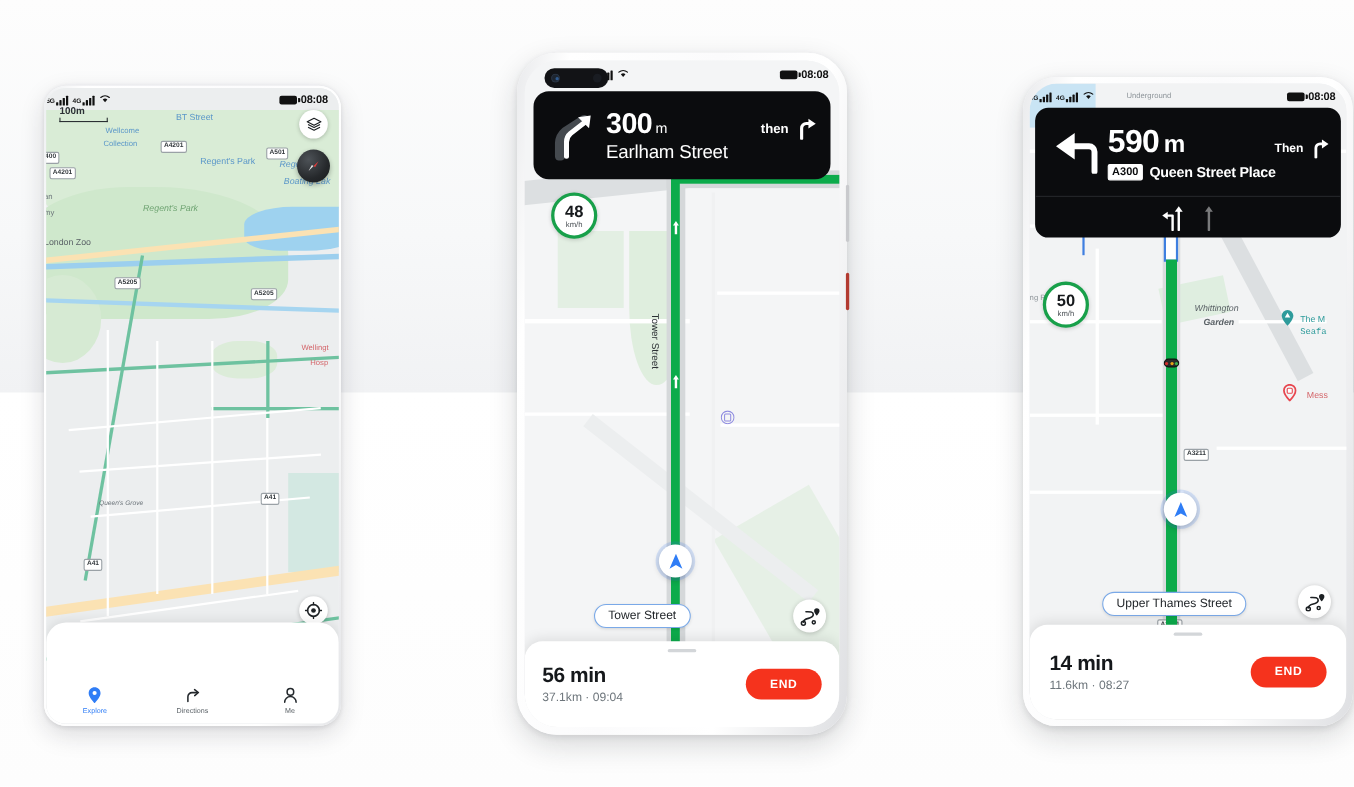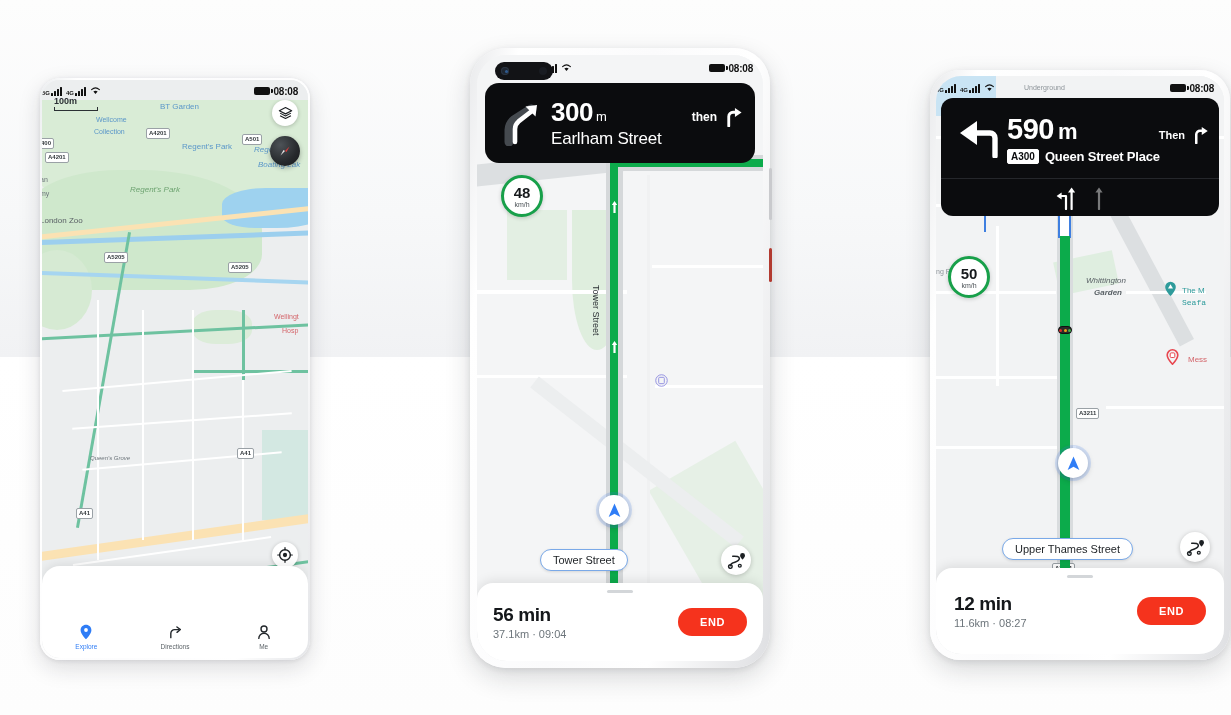--- a/index.html
+++ b/index.html
@@ -293,21 +293,21 @@
 
         <div class="map-road" style="left:20px; top:300px; width:230px; height:1.5px; transform:rotate(-5deg);"></div>
         <div class="map-road" style="left:30px; top:340px; width:220px; height:1.5px; transform:rotate(-4deg);"></div>
         <div class="map-road" style="left:40px; top:380px; width:200px; height:1.5px; transform:rotate(-5deg);"></div>
         <div class="map-road" style="left:100px; top:230px; width:1.5px; height:230px;"></div>
         <div class="map-road" style="left:150px; top:230px; width:1.5px; height:230px;"></div>
         <div class="map-road" style="left:200px; top:300px; width:1.5px; height:160px;"></div>
         <div class="map-road" style="left:55px; top:220px; width:1.5px; height:260px;"></div>
         <div class="map-road" style="left:30px; top:470px; width:200px; height:1.5px; transform:rotate(-8deg);"></div>
 
-        <div class="map-lbl blue" style="left:118px; top:22px; font-size:8px;">BT Garden</div>
+        <div class="map-lbl blue" style="left:118px; top:22px; font-size:8px;">BT Street</div>
         <div class="map-lbl blue" style="left:54px; top:36px;">Wellcome</div>
         <div class="map-lbl blue" style="left:52px; top:48px;">Collection</div>
         <div class="map-lbl blue" style="left:140px; top:62px; font-size:8px;">Regent's Park</div>
         <div class="map-lbl ital green" style="left:88px; top:105px; font-size:8px;">Regent's Park</div>
         <div class="map-lbl blue ital" style="left:212px; top:65px; font-size:8px;">Regent's Pa</div>
         <div class="map-lbl blue ital" style="left:216px; top:80px; font-size:8px;">Boating Lak</div>
         <div class="map-lbl" style="left:-2px; top:136px; font-size:8px; color:#5a6166;">London Zoo</div>
         <div class="map-lbl red" style="left:232px; top:233px;">Wellingt</div>
         <div class="map-lbl red" style="left:240px; top:247px;">Hosp</div>
         <div class="map-lbl ital" style="left:48px; top:375px; font-size:6px;">Queen's Grove</div>
@@ -715,21 +715,21 @@
           <circle cx="3.5" cy="15.4" r="1.9" fill="none" stroke="#1d2124" stroke-width="1.5"></circle>
           <circle cx="13.5" cy="14.6" r="1.5" fill="none" stroke="#1d2124" stroke-width="1.4"></circle>
           <path d="M16.4 1 a2.6 2.6 0 0 1 2.6 2.6 c0 1.9-2.6 4.4-2.6 4.4 s-2.6-2.5-2.6-4.4 A2.6 2.6 0 0 1 16.4 1 Z" fill="#1d2124"></path>
         </svg>
       </div>
 
       <div class="eta-sheet" style="height:86px;">
         <div class="grabber"></div>
         <div class="eta-inner" style="padding:0 18px;">
           <div>
-            <div class="eta-time">12 min</div>
+            <div class="eta-time">14 min</div>
             <div class="eta-sub">11.6km · 08:27</div>
           </div>
           <button class="end-btn">END</button>
         </div>
       </div>
     </div>
   </div>
 </div>
 
 </body></html>

